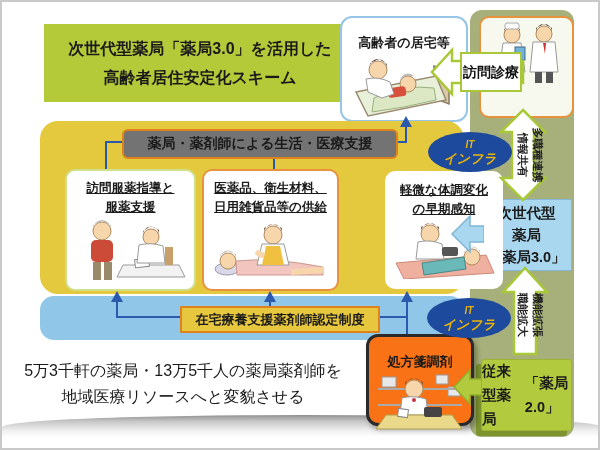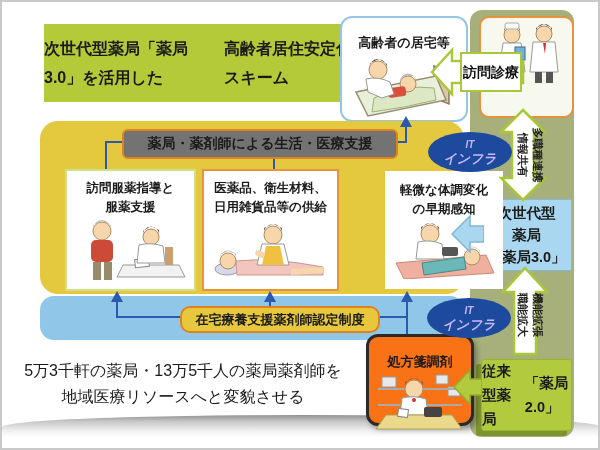--- a/index.html
+++ b/index.html
@@ -9,52 +9,52 @@
     font-family:"Liberation Sans","DejaVu Sans",sans-serif;
     color:#1a1a1a;
   }
   .abs{position:absolute;}
   
   .shadow-band{left:0;top:413px;width:600px;height:22px;
     background:linear-gradient(to bottom,#8f8f8f 0%,#c6c6c6 28%,#efefef 70%,#ffffff 100%);
     border-top-left-radius:50% 12px;border-top-right-radius:50% 12px;z-index:1;}
   .olive-col{left:468px;top:8px;width:104px;height:427px;background:#a7b07b;border-radius:12px;z-index:2;}
   .title-box{left:42px;top:22px;width:312px;height:78px;background:#b4ca39;
-    display:flex;flex-direction:row;justify-content:center;align-items:center;
+    display:flex;flex-direction:column;justify-content:center;align-items:center;
     font-size:16px;font-weight:600;line-height:29px;z-index:3;}
   .home-box{left:338px;top:14px;width:124px;height:102px;background:#fff;
     border:2px solid #96c5e8;border-radius:12px;z-index:3;}
   .doctor-box{left:477px;top:14px;width:91px;height:98px;background:#f7f9ee;
     border:2px solid #e8923e;border-radius:10px;z-index:3;}
   .node-title{width:100%;text-align:center;font-size:13px;font-weight:600;padding-top:16px;}
   .yellow-box{left:38px;top:119px;width:424px;height:173px;background:#e4c83e;border-radius:18px;z-index:3;}
   .orange-header{left:120px;top:127px;width:272px;height:26px;background:#737373;
     border:2px solid #e0821c;border-radius:6px;display:flex;align-items:center;justify-content:center;
     font-size:14px;font-weight:600;z-index:5;}
-  .white-card{background:#fff;border-radius:0;z-index:5;}
+  .white-card{background:#fff;border-radius:10px;z-index:5;text-decoration:underline;}
   .card1{left:63px;top:167px;width:127px;height:118px;border:2px solid #cfe08a;}
   .card2{left:200px;top:167px;width:133px;height:118px;border:2px solid #e8923e;}
   .card3{left:351px;top:169px;width:114px;height:114px;border:2px solid #ffffff;margin-left:32px;}
   .card-title{width:100%;text-align:center;font-size:12.5px;font-weight:600;line-height:19px;padding-top:8px;}
   .blue-bar{left:38px;top:294px;width:424px;height:44px;background:#90c7e9;border-radius:14px;z-index:3;}
   .cert-label{left:178px;top:304px;width:196px;height:23px;background:#e7c73e;
-    border:2px solid #e0821c;border-radius:10px;display:flex;align-items:center;justify-content:center;
+    border:2px solid #e0821c;border-radius:1px;display:flex;align-items:center;justify-content:center;
     font-size:13px;font-weight:600;z-index:5;text-align:right;}
   .bottom-text{left:5px;top:356px;width:352px;text-align:center;font-size:16px;font-weight:500;
     line-height:26px;z-index:5;}
   .rx-box{left:355px;top:332px;width:102px;height:86px;background:#f97316;border:3px solid #2a2a2a;
     border-radius:12px;box-shadow:3px 4px 5px rgba(0,0,0,0.3);z-index:6;margin-left:9px;}
   .p30-box{left:479px;top:197px;width:89px;height:70px;background:#a9d7f0;border:1px solid #85b8d8;
     display:flex;flex-direction:column;justify-content:center;align-items:center;
     font-size:14.5px;font-weight:600;line-height:22px;z-index:4;}
   .p20-box{left:479px;top:357px;width:89px;height:70px;background:#b2cb3e;border:1px solid #9ab52f;
     border-radius:3px;box-shadow:-5px 5px 0 #7d942e;
     display:flex;flex-direction:row;justify-content:center;align-items:center;
     font-size:14.5px;font-weight:600;line-height:24px;z-index:4;}
-  .it-ellipse{width:84px;height:40px;background:#1d4a9c;border-radius:50%;color:#c4b5fd;
+  .it-ellipse{width:84px;height:40px;background:#1d4a9c;border-radius:50%;color:#eab308;
     font-style:italic;font-weight:600;text-align:center;z-index:8;display:flex;flex-direction:column;
     justify-content:center;line-height:14px;}
   .it-line1{font-size:10px;} .it-line2{font-size:13px;}
   .vtext{width:66px;height:32px;transform:rotate(90deg);z-index:7;text-align:center;
     font-size:11px;font-weight:600;line-height:15px;color:#222;}
   .svg-layer{left:0;top:0;width:600px;height:450px;z-index:4;pointer-events:none;}
   .arrow-svg{z-index:6;}
   .illu{display:block;margin:2px auto 0 auto;}
 </style>
 </head>

